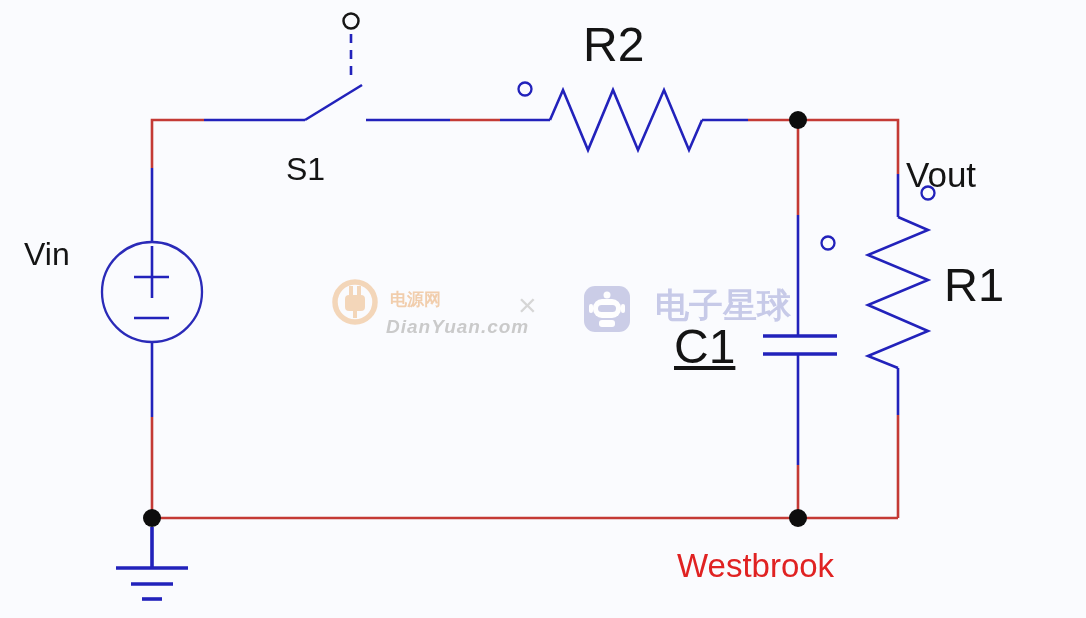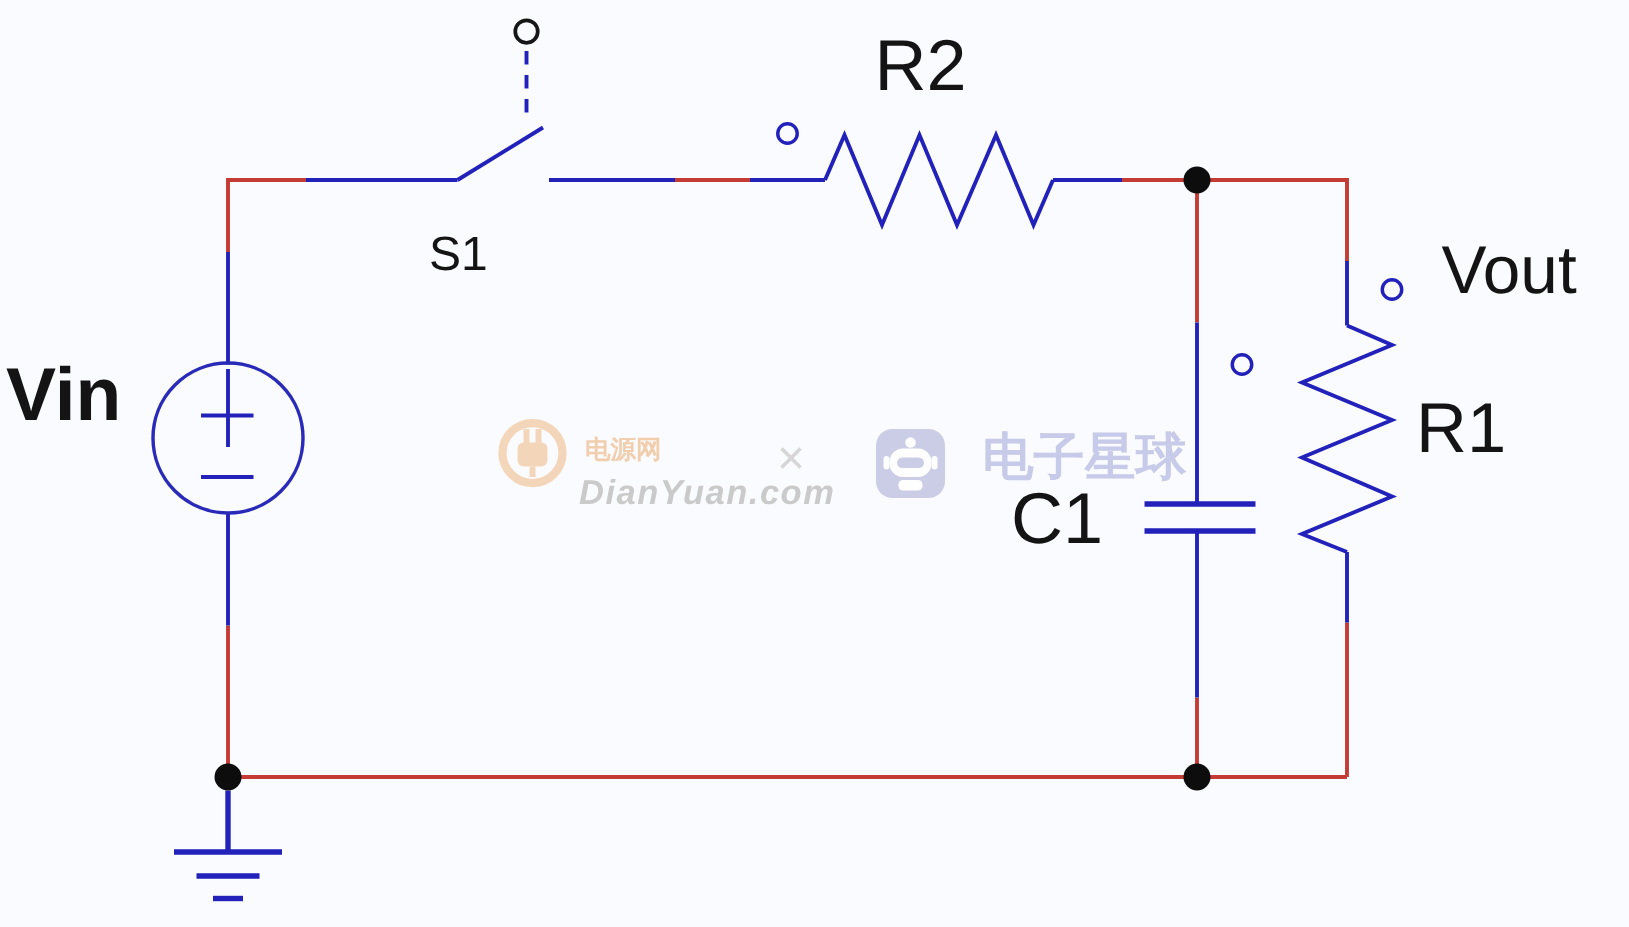--- a/index.html
+++ b/index.html
@@ -108,25 +108,26 @@
       <circle class="probe" cx="828" cy="243" r="6.5"></circle>
     </g>
 
     <g>
       <circle class="dot" cx="798" cy="120" r="9"></circle>
       <circle class="dot" cx="798" cy="518" r="9"></circle>
       <circle class="dot" cx="152" cy="518" r="9"></circle>
     </g>
   </svg>
 
-  <div class="lbl" style="left:4px;top:238px;font-size:50px;font-weight:bold;">Vin</div>
+  <div class="lbl" style="left:24px;top:238px;font-size:32px;">Vin</div>
   <div class="lbl" style="left:286px;top:153px;font-size:32px;">S1</div>
   <div class="lbl" style="left:583px;top:21px;font-size:48px;">R2</div>
-  <div class="lbl" style="left:961px;top:157px;font-size:45px;">Vout</div>
+  <div class="lbl" style="left:906px;top:157px;font-size:35px;">Vout</div>
   <div class="lbl" style="left:944px;top:261px;font-size:47px;">R1</div>
-  <div class="lbl" style="left:674px;top:323px;font-size:48px;">C1</div>
+  <div class="lbl" style="left:674px;top:323px;font-size:48px;text-decoration:underline;">C1</div>
+  <div class="lbl author" style="left:677px;top:549px;font-size:33px;">Westbrook</div>
 
   <div class="wm wm-brand" style="left:390px;top:291px;font-size:17px;">电源网</div>
-  <div class="wm wm-domain" style="left:386px;top:317px;font-size:23px;">DianYuan.com</div>
+  <div class="wm wm-domain" style="left:386px;top:317px;font-size:19px;">DianYuan.com</div>
   <div class="wm wm-x" style="left:518px;top:289px;font-size:32px;">×</div>
   <div class="wm wm-star" style="left:638px;top:288px;font-size:34px;">电子星球</div>
 
 </div>
 
 </body></html>

